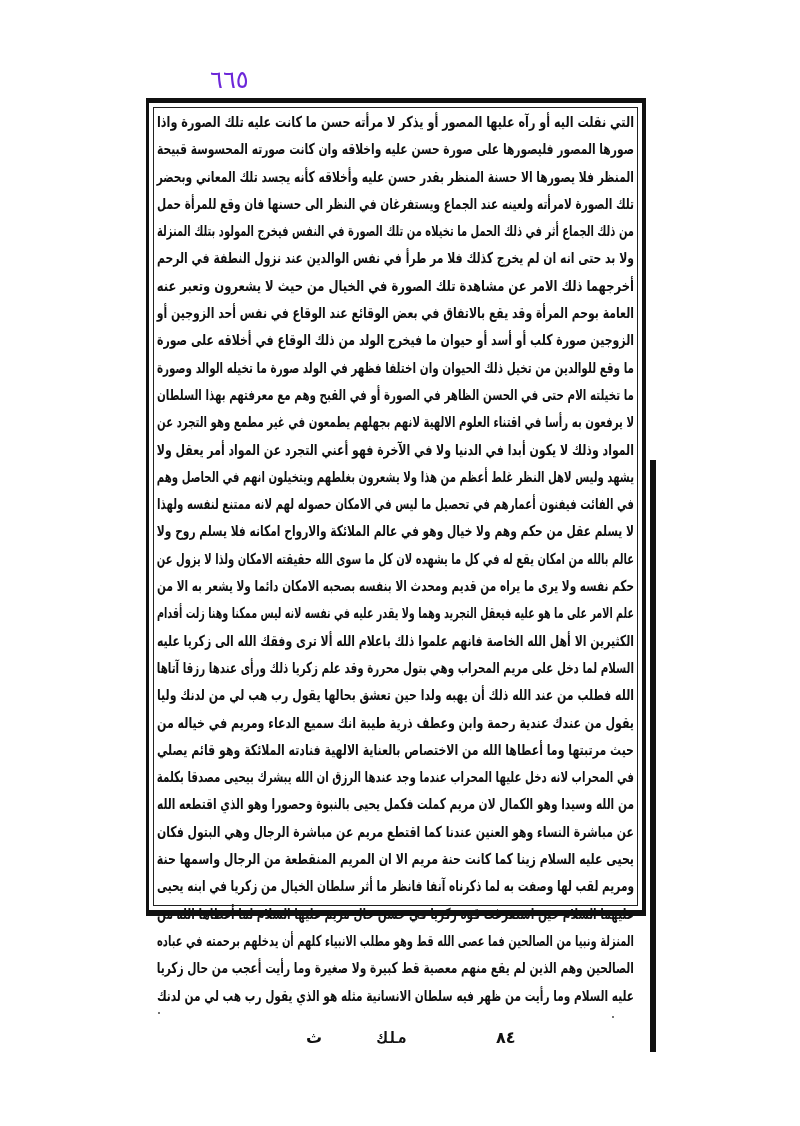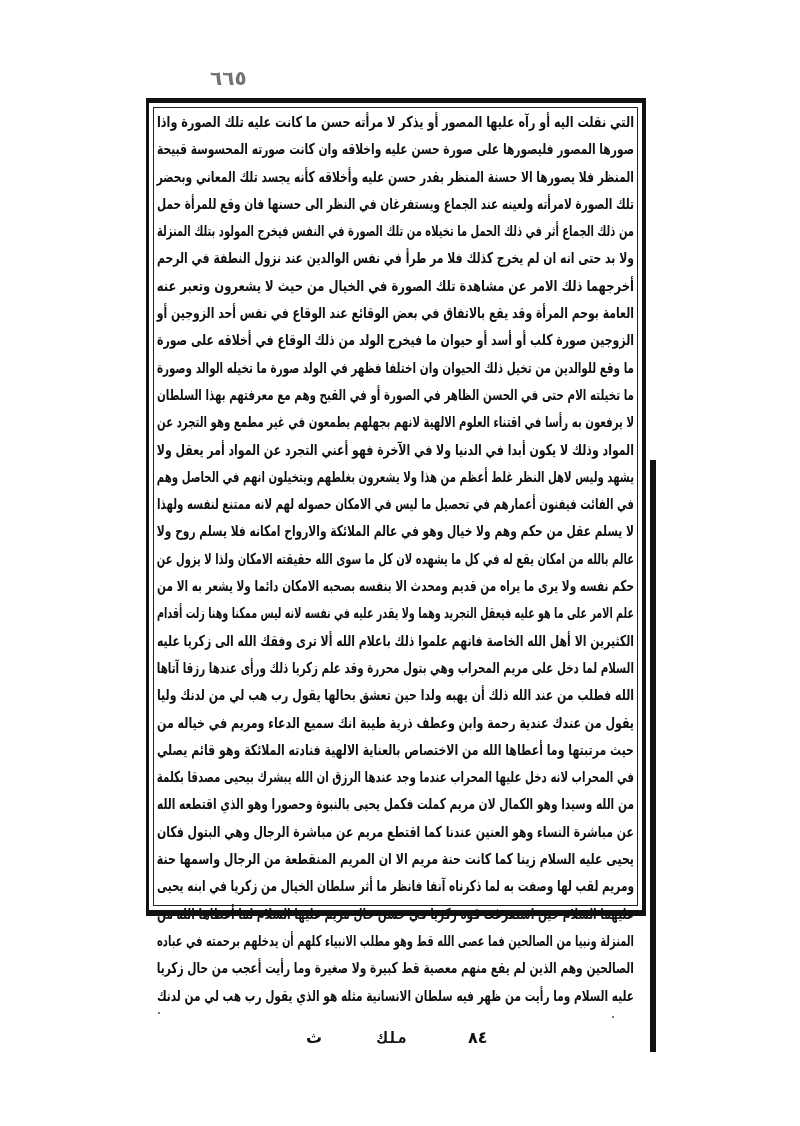--- a/index.html
+++ b/index.html
@@ -12,24 +12,24 @@
     height: 1126px;
     position: relative;
     overflow: hidden;
     font-family: "DejaVu Sans", sans-serif;
     color: #111111;
   }
   .page-number {
     position: absolute;
     left: 210px;
     top: 66px;
-    font-size: 20px;
-    font-weight: bold;
+    font-size: 24px;
+    font-weight: normal;
     letter-spacing: 1px;
-    color: #737373;
+    color: #6d28d9;
   }
   .frame-outer {
     position: absolute;
     left: 146px;
     top: 98px;
     width: 500px;
     height: 818px;
     border-top: 5px solid #111;
     border-bottom: 6px solid #111;
     border-left: 3px solid #111;
@@ -130,16 +130,16 @@
     <span class="text-line" style="display: block; width: 720px; transform-origin: right center; transform: scaleX(0.6625); margin-left: -243px; overflow: visible;">المنزلة ونبيا من الصالحين فما عصى الله قط وهو مطلب الانبياء كلهم أن يدخلهم برحمته في عباده</span>
     <span class="text-line" style="display: block; width: 674px; transform-origin: right center; transform: scaleX(0.707715); margin-left: -197px; overflow: visible;">الصالحين وهم الذين لم يقع منهم معصية قط كبيرة ولا صغيرة وما رأيت أعجب من حال زكريا</span>
     <span class="text-line" style="display: block; width: 677px; transform-origin: right center; transform: scaleX(0.704579); margin-left: -200px; overflow: visible;">عليه السلام وما رأيت من ظهر فيه سلطان الانسانية مثله هو الذي يقول رب هب لي من لدنك</span>
   </div>
 </div>
 
 <div class="spine-bar"></div>
 
 <div class="footer-item" style="left:306px;">ث</div>
 <div class="footer-item" style="left:378px;font-family:Liberation Mono, monospace;">ملك</div>
-<div class="footer-item" style="left:468px;">٨٤</div>
+<div class="footer-item" style="left:496px;">٨٤</div>
 
 <div class="scan-speck" style="left:158px;top:1012px;"></div>
 <div class="scan-speck" style="left:612px;top:1016px;"></div>
 
 </body></html>

